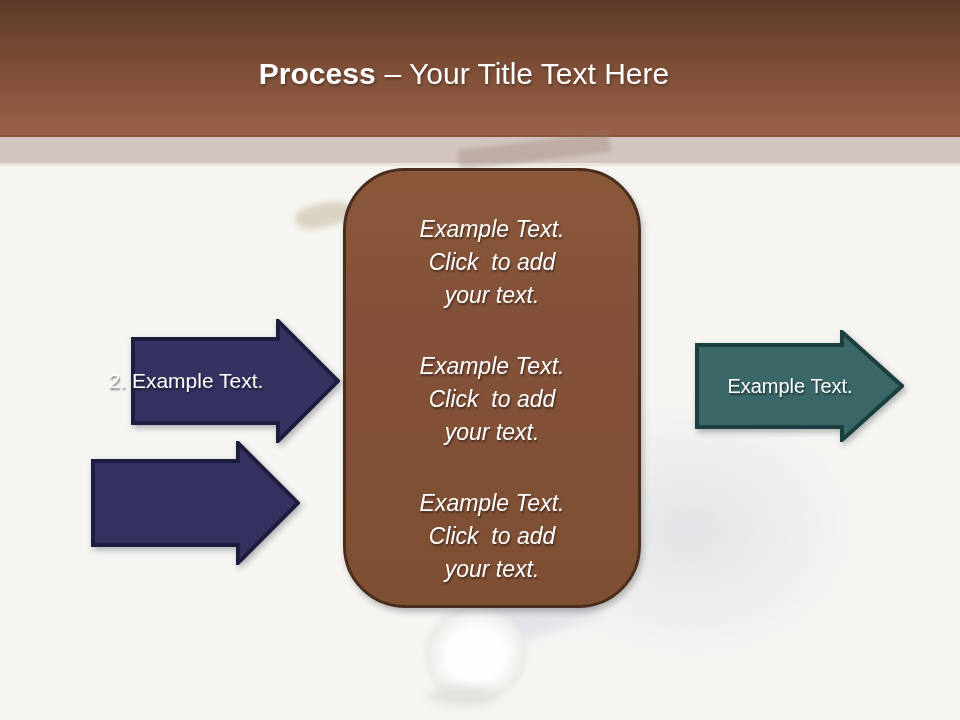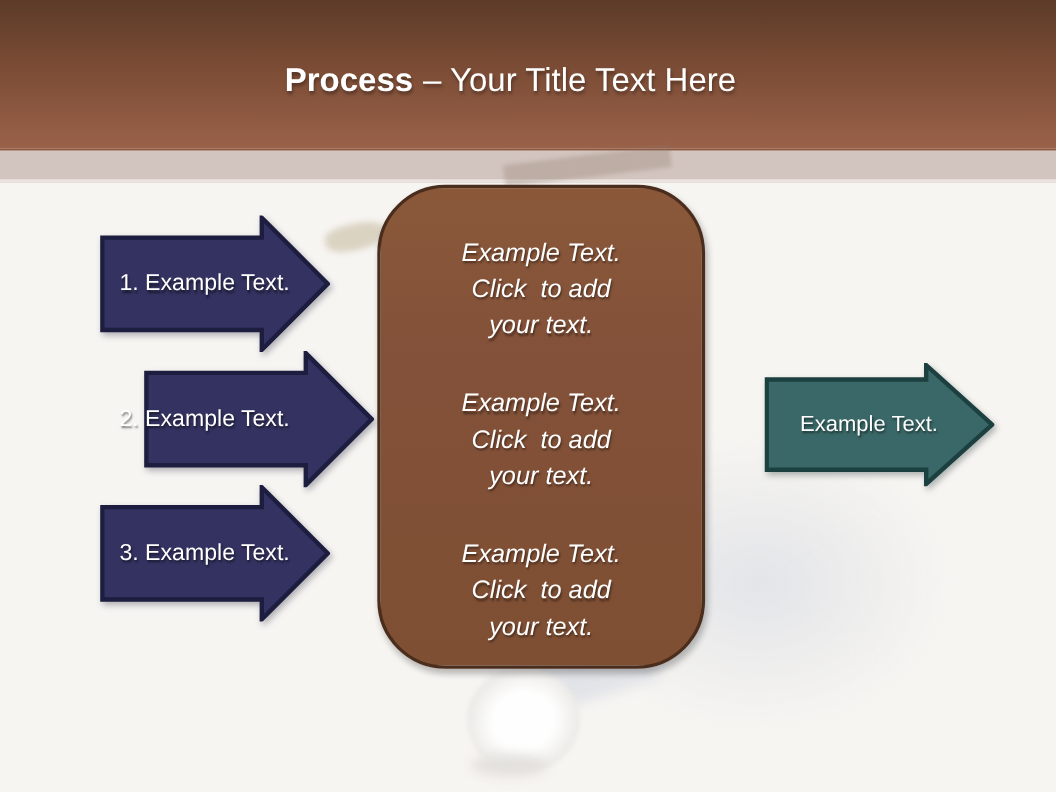--- a/index.html
+++ b/index.html
@@ -121,39 +121,32 @@
   </div>
   <div class="band"></div>
 
   <div class="decor umbrella-band"></div>
   <div class="decor umbrella-tip"></div>
   <div class="decor swirl"></div>
   <div class="decor leg"></div>
   <div class="decor shoe"></div>
   <div class="decor shoe-shadow"></div>
 
-  <div class="step-arrow pos-step-0">
-    <svg width="209" height="124" viewBox="0 0 209 124">
-      <polygon points="2,20 147,20 147,2 207,62 147,122 147,104 2,104"></polygon>
-    </svg>
-    <div class="step-label">1. Example Text.</div>
-  </div>
 
   <div class="step-arrow pos-step-1">
     <svg width="209" height="124" viewBox="0 0 209 124">
       <polygon points="2,20 147,20 147,2 207,62 147,122 147,104 2,104"></polygon>
     </svg>
     <div class="step-label">2. Example Text.</div>
   </div>
 
   <div class="step-arrow pos-step-2">
     <svg width="209" height="124" viewBox="0 0 209 124">
       <polygon points="2,20 147,20 147,2 207,62 147,122 147,104 2,104"></polygon>
     </svg>
-    <div class="step-label">3. Example Text.</div>
   </div>
 
   <div class="panel">
     <p>Example Text.
 Click  to add
 your text.</p>
     <p>Example Text.
 Click  to add
 your text.</p>
     <p>Example Text.

